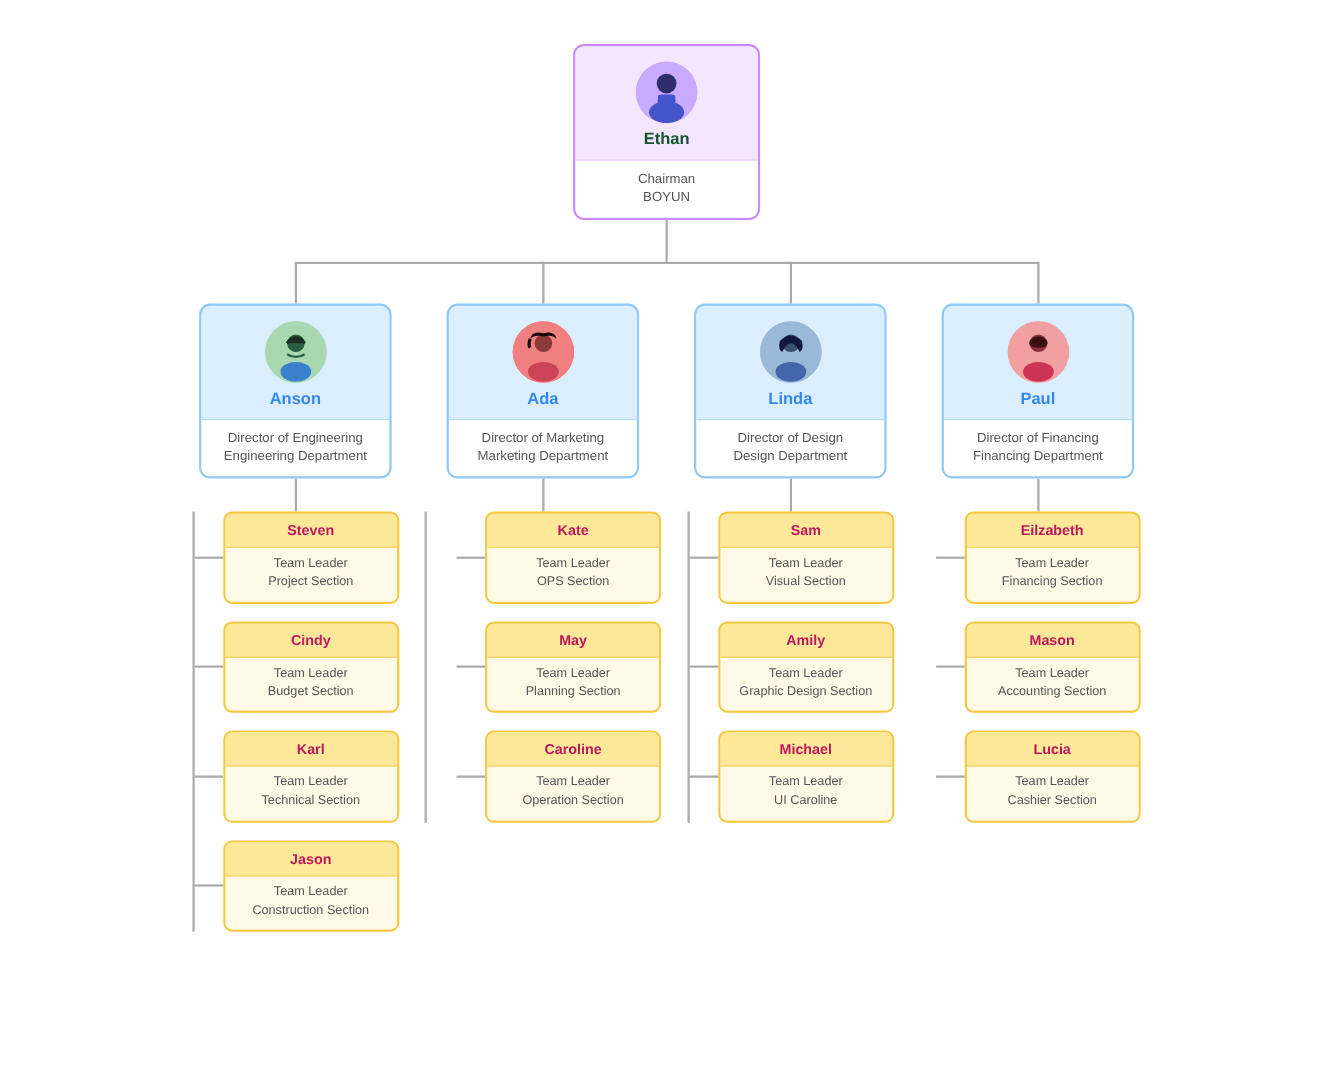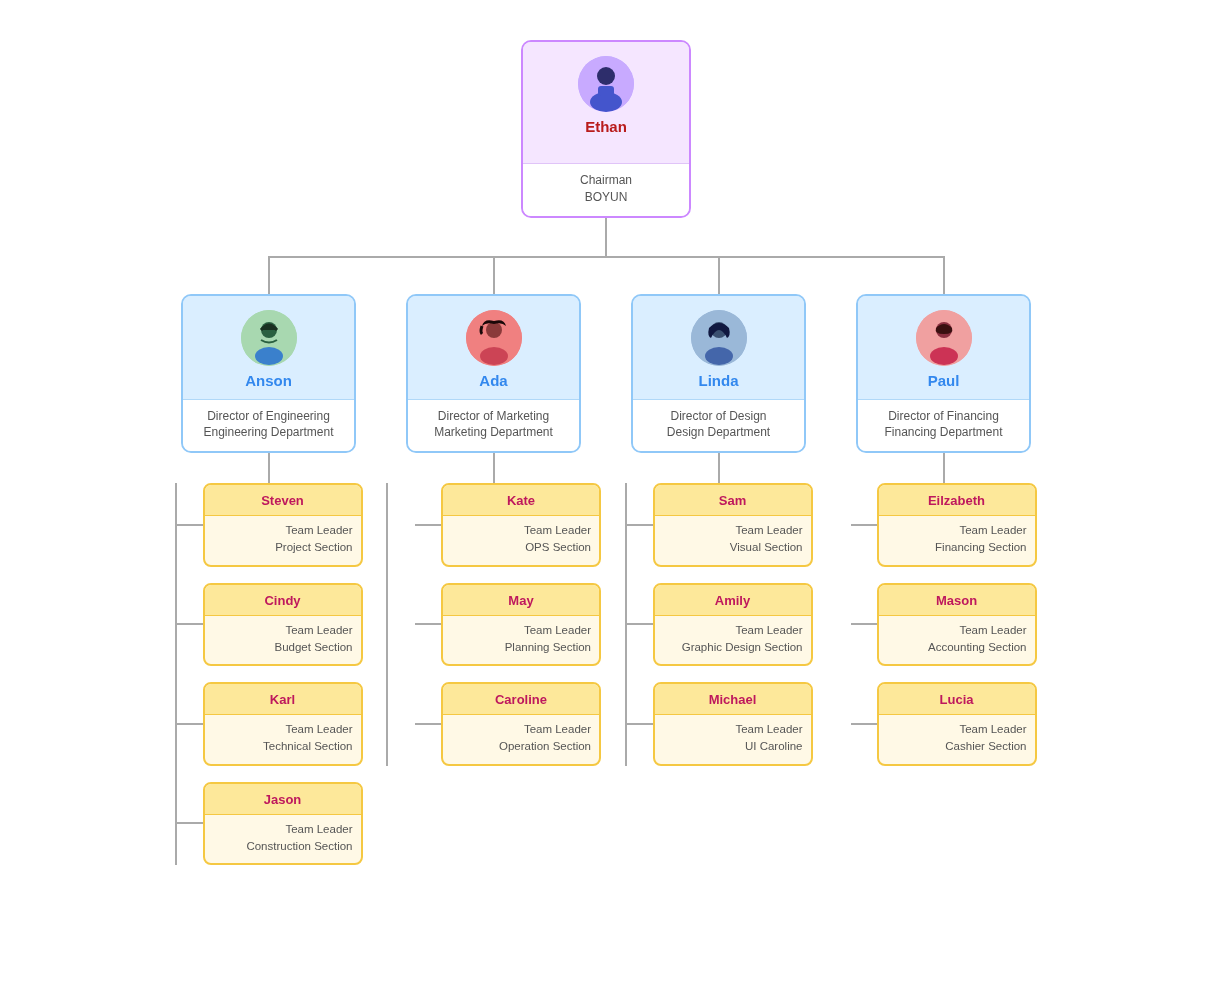--- a/index.html
+++ b/index.html
@@ -96,44 +96,43 @@
     .card-leader .card-header {
       background: #fde89a;
       padding: 6px 8px;
       text-align: center;
       border-bottom: 1px solid #f5c842;
     }
 
     .card-leader .card-body {
       background: #fff9e6;
       padding: 6px 8px 8px;
-      text-align: right;
-      border-radius: 18px;
+      text-align: center;
     }
 
     
     .avatar {
       width: 56px;
       height: 56px;
       border-radius: 50%;
       overflow: hidden;
       margin-bottom: 6px;
       display: flex;
       align-items: center;
       justify-content: center;
       font-size: 28px;
     }
 
     .avatar-chairman { background: #c0aaff; }
 
     .card-name-chairman {
-      color: #b91c1c;
+      color: #14532d;
       font-weight: 700;
       font-size: 15px;
-      margin-bottom: 20px;
+      margin-bottom: 2px;
     }
 
     .card-name-director {
       color: #3388ee;
       font-weight: 700;
       font-size: 15px;
       margin-bottom: 2px;
     }
 
     .card-role {

